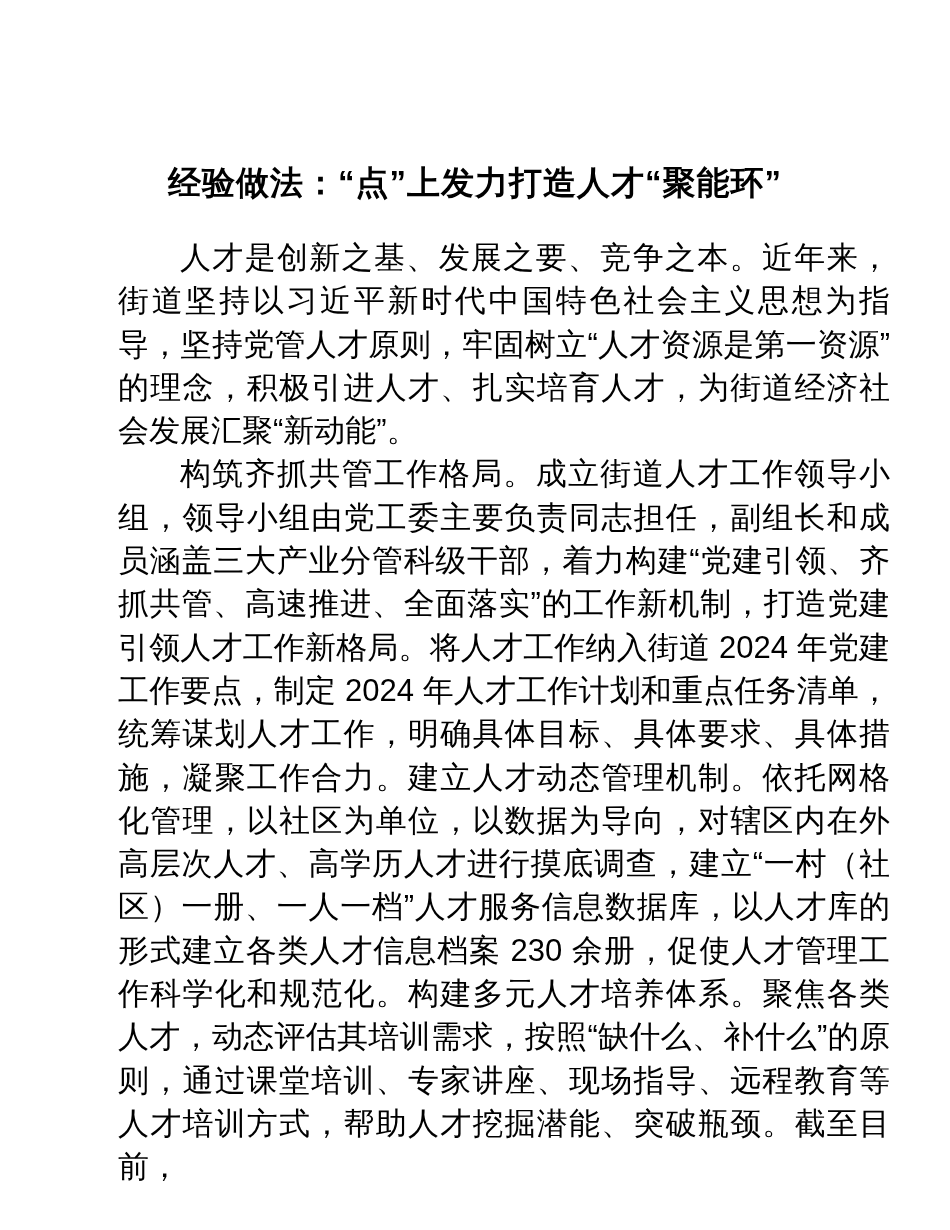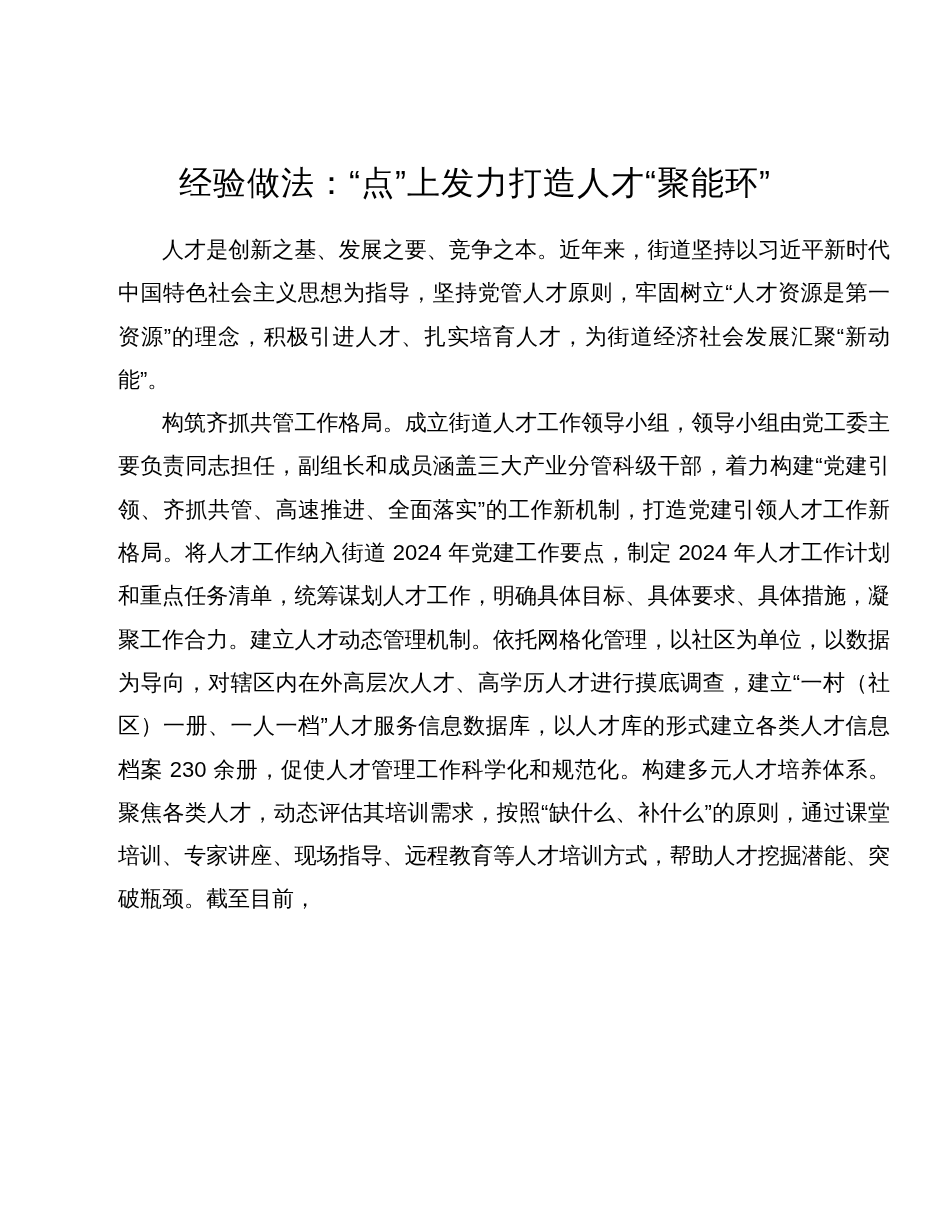--- a/index.html
+++ b/index.html
@@ -16,30 +16,30 @@
     font-family: "Liberation Sans", sans-serif;
     overflow: hidden;
   }
   .doc-title {
     position: absolute;
     top: 161px;
     left: 0;
     width: 100%;
     text-align: center;
     font-size: 33px;
-    font-weight: 400;
+    font-weight: 700;
     letter-spacing: 1px;
     white-space: nowrap;
   }
   .doc-body {
     position: absolute;
-    top: 228px;
+    top: 236px;
     left: 118px;
     width: 772px;
-    font-size: 22px;
+    font-size: 31px;
     line-height: 43.3px;
     text-align: justify;
     text-justify: inter-ideograph;
     word-break: break-all;
   }
   .doc-body p {
     margin: 0;
     padding: 0;
     text-indent: 2em;
   }

